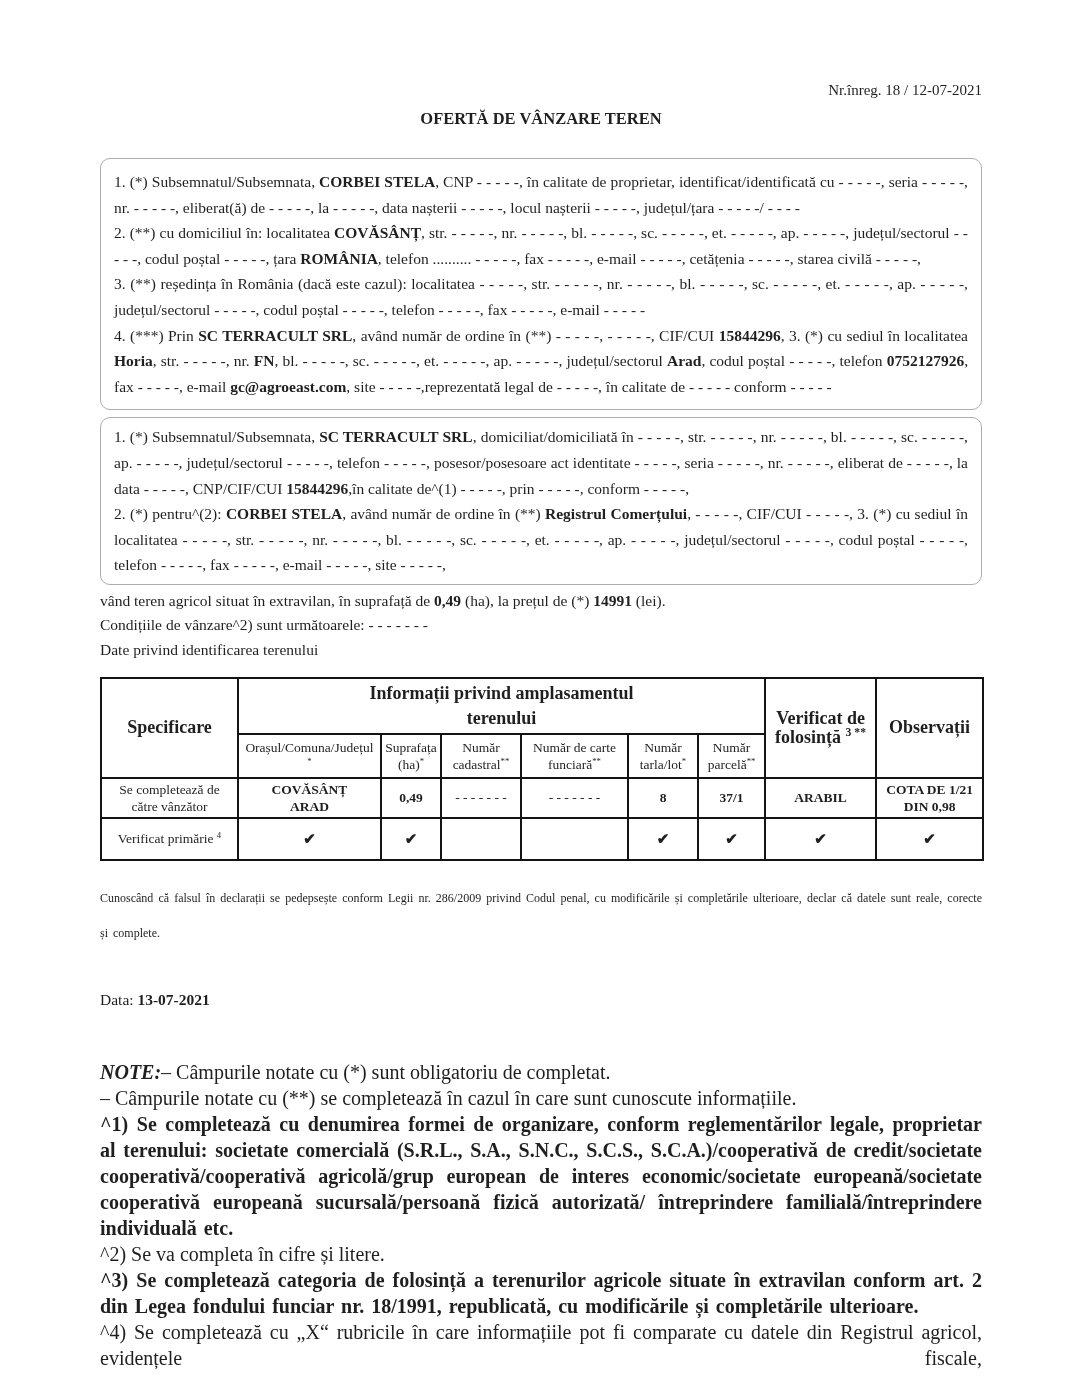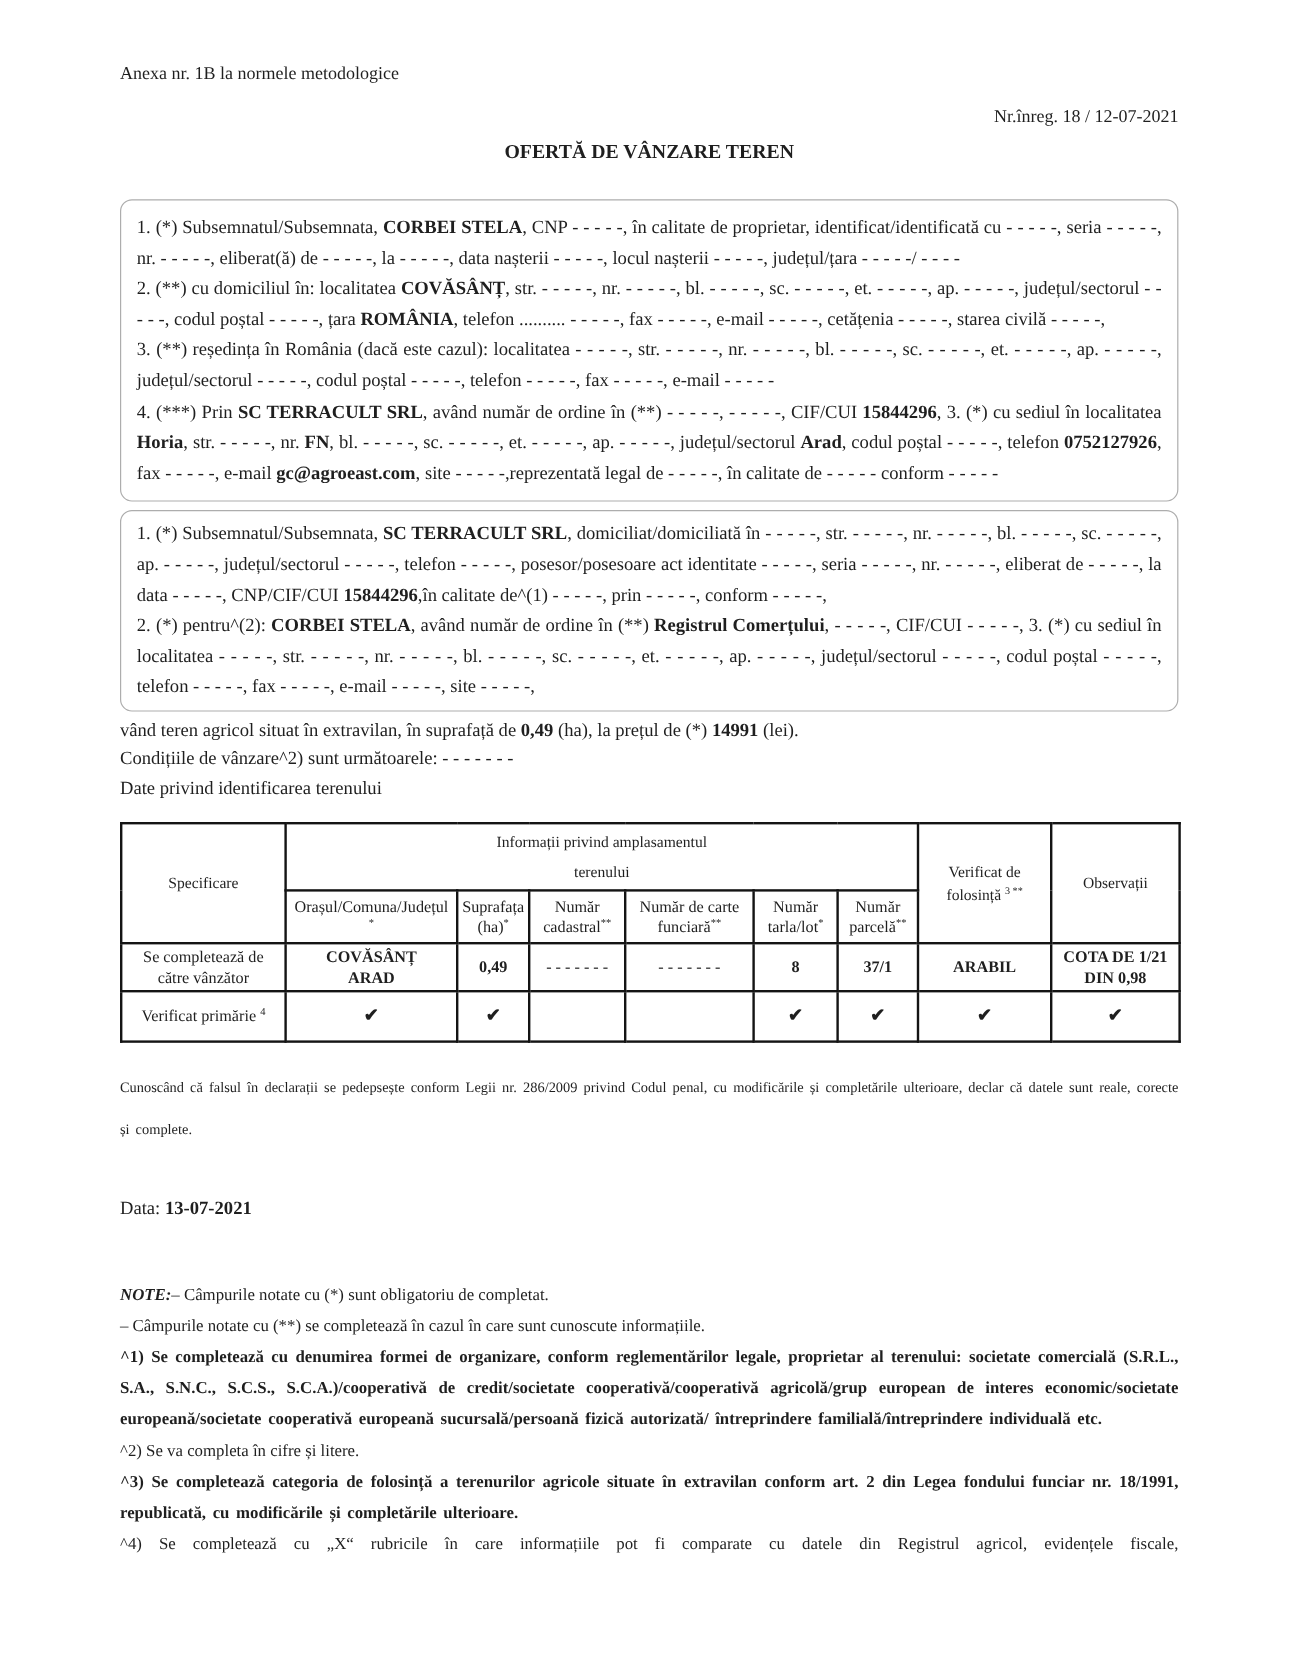--- a/index.html
+++ b/index.html
@@ -8,67 +8,66 @@
     width: 1079px; height: 1400px; overflow: hidden;
     font-family: "Liberation Serif", "DejaVu Serif", serif;
     color: #1f1f1f;
   }
   .page { padding: 52px 97px 0 100px; }
   .b { font-weight: bold; }
   .i { font-style: italic; }
   sup { font-size: 0.65em; line-height: 0; }
 
   .annex { font-size: 15px; line-height: 20px; }
-  .reg { font-size: 15px; line-height: 20px; text-align: right; margin-top: 16px; }
+  .reg { font-size: 15px; line-height: 20px; text-align: right; margin-top: 28px; }
   .title { font-size: 16.5px; font-weight: bold; text-align: center; margin-top: 8px; line-height: 22px; }
 
   .box {
     border: 1px solid #adadad; border-radius: 10px;
     padding: 10px 13px; margin-top: 28px;
     font-size: 15.5px; line-height: 25.6px; text-align: justify;
   }
   .box.second { margin-top: 7px; padding: 6px 13px; }
   .bp { margin: 0; }
 
   .statement { margin-top: 4px; font-size: 15.5px; line-height: 24.3px; }
 
   table.land-table {
     width: 100%; border-collapse: collapse; table-layout: fixed;
     margin-top: 15px; border: 2px solid #141414;
   }
   .land-table th, .land-table td {
     border: 2px solid #141414; text-align: center; vertical-align: middle;
     padding: 2px 3px; overflow: hidden;
   }
-  .hb { font-weight: normal; font-size: 13px; line-height: 19px; }
+  .hb { font-weight: bold; font-size: 18px; line-height: 19px; }
   th.group { height: 50px; line-height: 25px; }
   .hs { font-weight: normal; font-size: 13.5px; line-height: 17px; height: 44px; }
   tr.vals { height: 34px; }
   tr.vals .val { font-size: 13.5px; line-height: 17px; }
   tr.checks { height: 42px; }
   .lab { text-align: left; font-size: 13.5px; line-height: 17px; font-weight: normal; padding-left: 6px; }
   .chk { font-size: 15px; font-weight: bold; }
 
   .declaration {
     margin-top: 20px; font-size: 12px; line-height: 35px;
     text-align: justify; word-spacing: 2px;
   }
   .dateline { margin-top: 40px; font-size: 15.5px; }
 
-  .notes { margin-top: 50px; font-size: 14px; line-height: 26px; }
+  .notes { margin-top: 50px; font-size: 20px; line-height: 26px; }
   .note { margin: 0; }
   .note.just { text-align: justify; word-spacing: 2px; font-weight: bold; }
   .note.just-all { text-align: justify; text-align-last: justify; }
 </style>
 </head>
 <body>
 
 <div class="page">
 
-  <div class="annex">Anexa nr. 1B la normele metodologice</div>
   <div class="reg">Nr.înreg. 18 / 12-07-2021</div>
   <div class="title">OFERTĂ DE VÂNZARE TEREN</div>
 
   <div class="box">
     <p class="bp"><span>1. (*) Subsemnatul/Subsemnata, </span><span class="b">CORBEI STELA</span><span>, CNP - - - - -, în calitate de proprietar, identificat/identificată cu - - - - -, seria - - - - -, nr. - - - - -, eliberat(ă) de - - - - -, la - - - - -, data nașterii - - - - -, locul nașterii - - - - -, județul/țara - - - - -/ - - - -</span></p>
     <p class="bp"><span>2. (**) cu domiciliul în: localitatea </span><span class="b">COVĂSÂNȚ</span><span>, str. - - - - -, nr. - - - - -, bl. - - - - -, sc. - - - - -, et. - - - - -, ap. - - - - -, județul/sectorul - - - - -, codul poștal - - - - -, țara </span><span class="b">ROMÂNIA</span><span>, telefon .......... - - - - -, fax - - - - -, e-mail - - - - -, cetățenia - - - - -, starea civilă - - - - -,</span></p>
     <p class="bp"><span>3. (**) reședința în România (dacă este cazul): localitatea - - - - -, str. - - - - -, nr. - - - - -, bl. - - - - -, sc. - - - - -, et. - - - - -, ap. - - - - -, județul/sectorul - - - - -, codul poștal - - - - -, telefon - - - - -, fax - - - - -, e-mail - - - - -</span></p>
     <p class="bp"><span>4. (***) Prin </span><span class="b">SC TERRACULT SRL</span><span>, având număr de ordine în (**) - - - - -, - - - - -, CIF/CUI </span><span class="b">15844296</span><span>, 3. (*) cu sediul în localitatea </span><span class="b">Horia</span><span>, str. - - - - -, nr. </span><span class="b">FN</span><span>, bl. - - - - -, sc. - - - - -, et. - - - - -, ap. - - - - -, județul/sectorul </span><span class="b">Arad</span><span>, codul poștal - - - - -, telefon </span><span class="b">0752127926</span><span>, fax - - - - -, e-mail </span><span class="b">gc@agroeast.com</span><span>, site - - - - -,reprezentată legal de - - - - -, în calitate de - - - - - conform - - - - -</span></p>
   </div>
 

